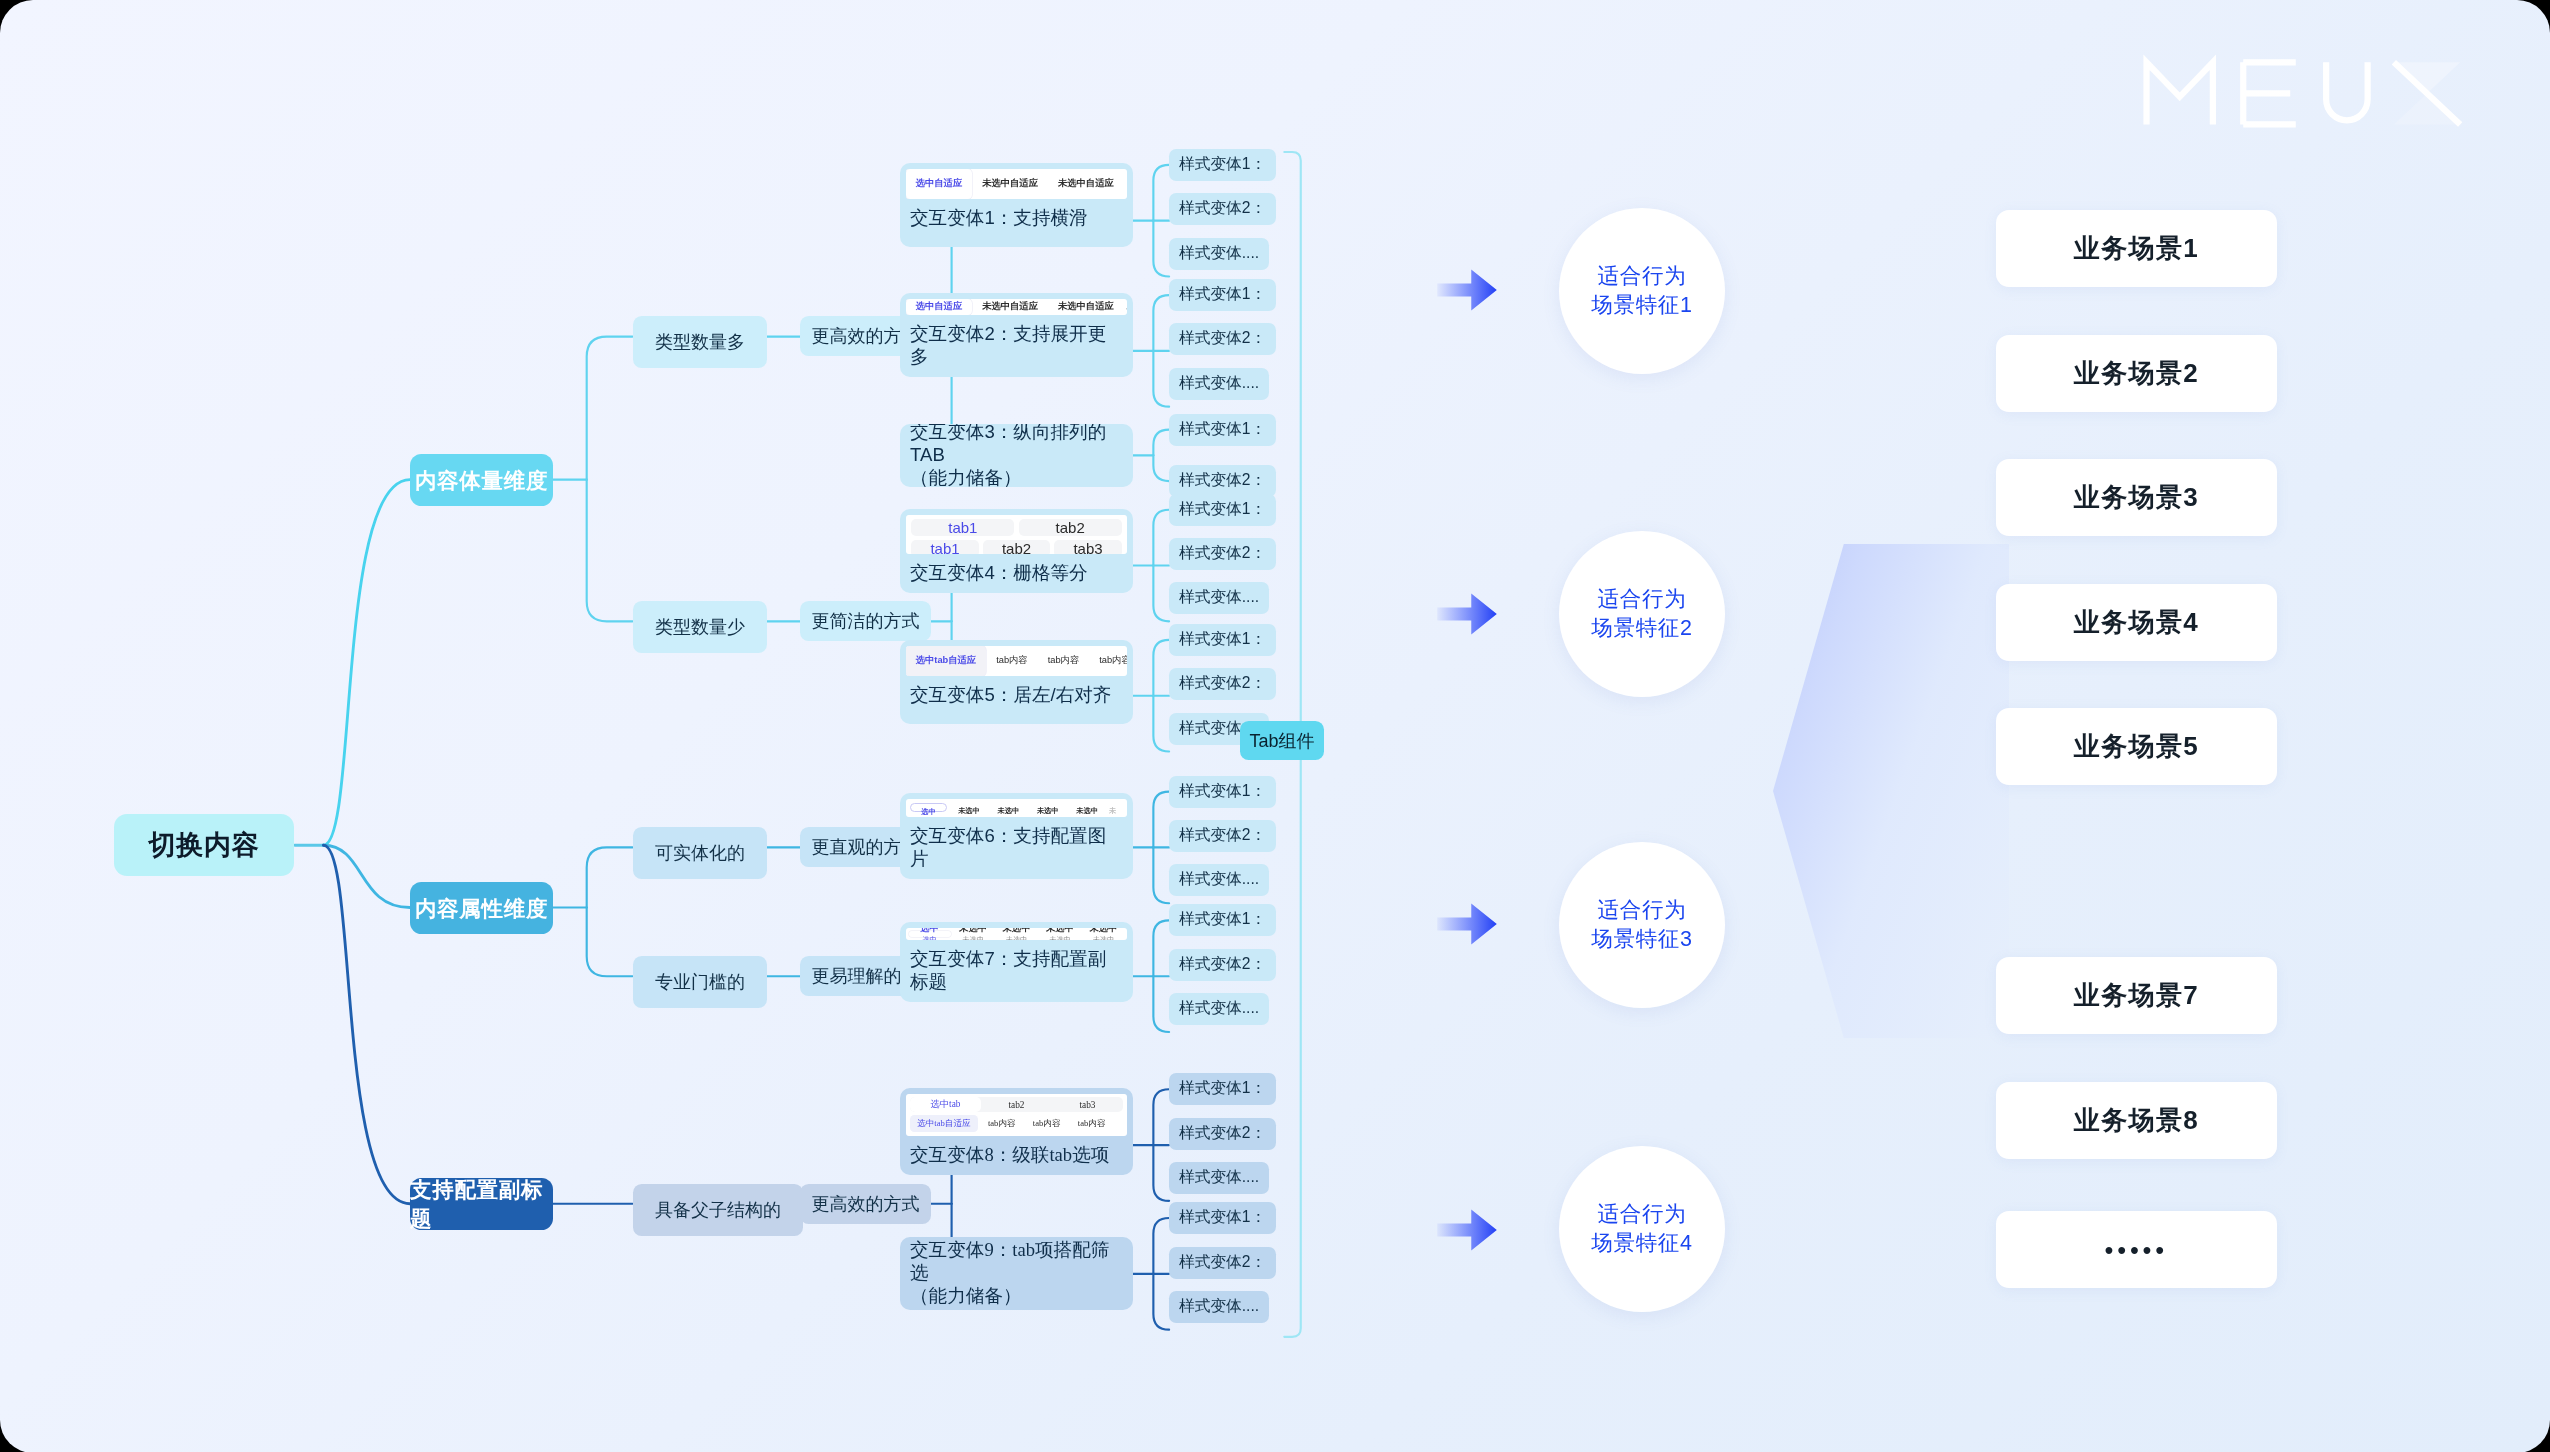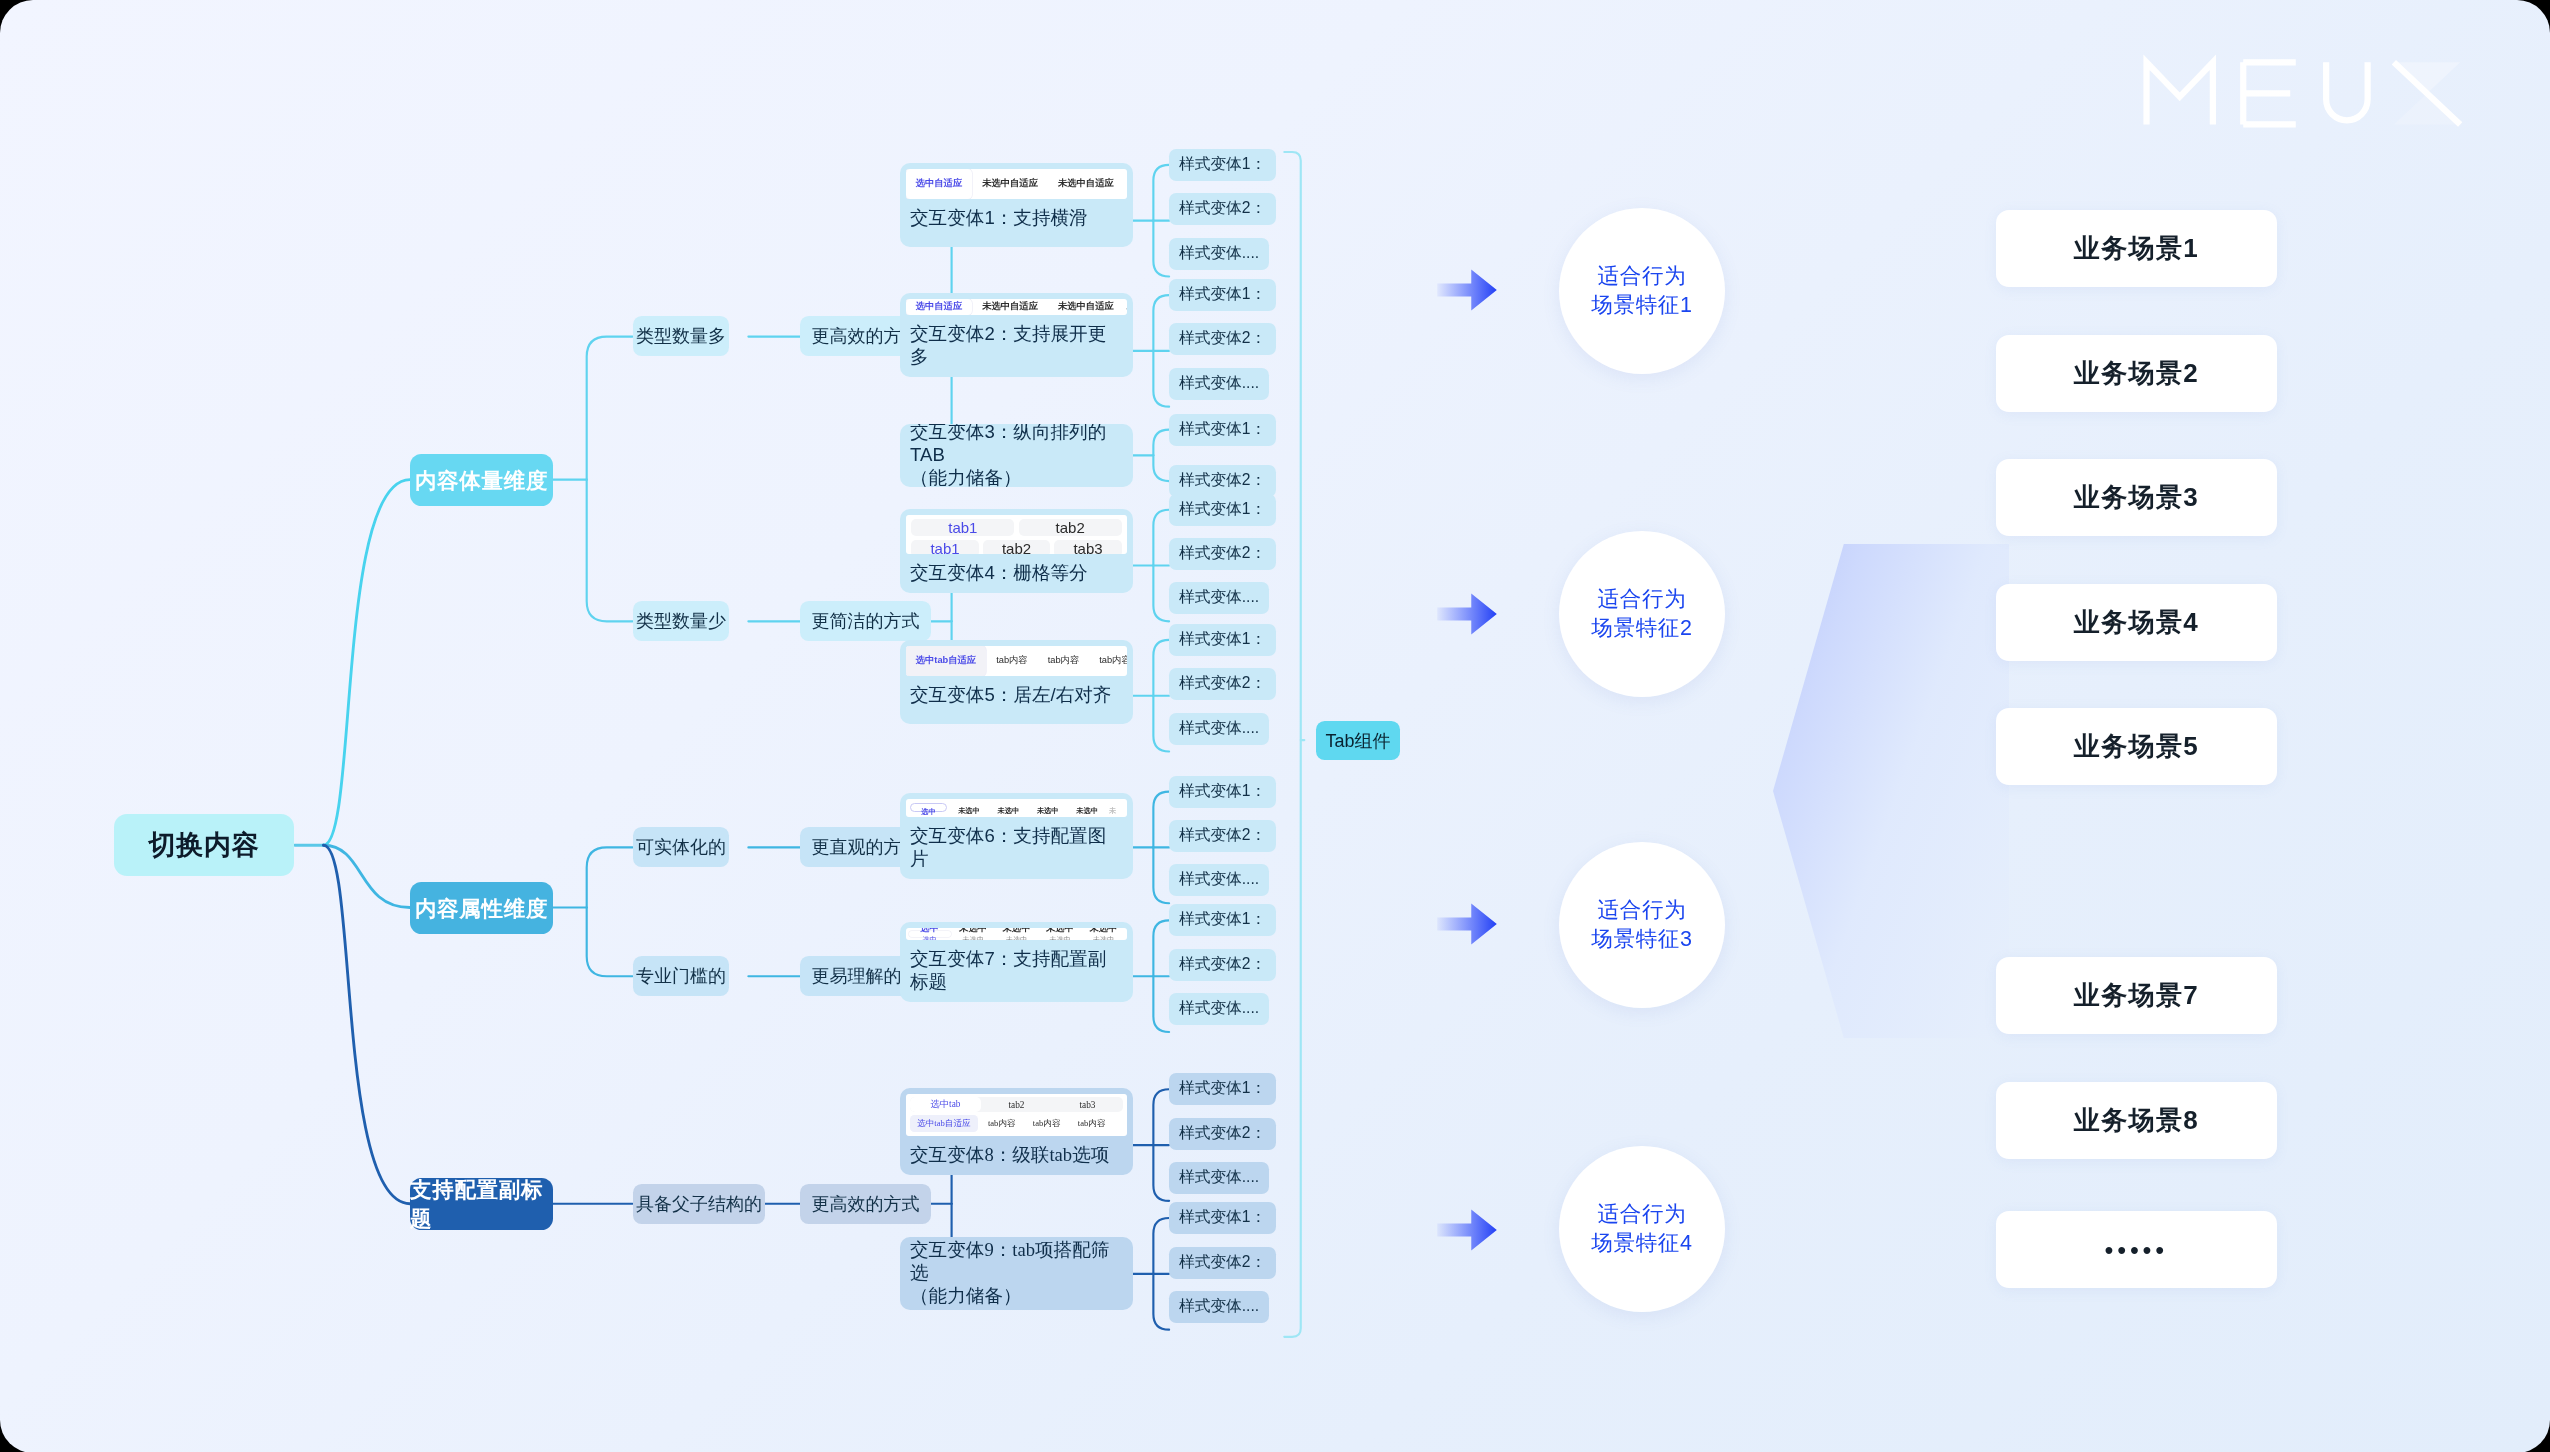--- a/index.html
+++ b/index.html
@@ -37,21 +37,21 @@
   .root span{font-size:27px;font-weight:bold;color:#0d1b2a;letter-spacing:0.7px;}
 
   
   .dim{border-radius:11.4px;justify-content:center;height:52px;}
   .dim span{font-size:21.5px;font-weight:bold;color:#fff;letter-spacing:0.7px;}
   .dim.d1{left:410px;top:454px;width:143px;background:#67d8f2;}
   .dim.d2{left:410px;top:882px;width:143px;background:#45b3e0;}
   .dim.d3{left:410px;top:1178px;width:143px;background:#1f5fae;}
 
   
-  .trait{border-radius:8.6px;height:40px;padding:0 3px;}
+  .trait{border-radius:8.6px;height:52px;padding:0 22px;}
   .trait span{font-size:18px;color:#123047;white-space:nowrap;}
   .trait.t-a{background:#cceefb;}
   .trait.t-b{background:#c6e4f7;}
   .trait.t-c{background:#c3d3ea;}
 
   
   .appr{border-radius:8.6px;height:40px;padding:0 11.4px;}
   .appr span{font-size:18px;color:#123047;white-space:nowrap;}
   .appr.t-a{background:#cceefb;}
   .appr.t-b{background:#c6e4f7;}
@@ -128,21 +128,21 @@
   .cascthumb .r2 .c.sel{background:#eef0fb;color:#4a4ae8;border-radius:4.3px;padding:2.9px 7.2px;}
 
   
   .svar{position:absolute;border-radius:7.2px;height:31.5px;display:flex;align-items:center;padding:0 10px;box-sizing:border-box;}
   .svar span{font-size:15.7px;color:#123047;white-space:nowrap;}
   .svar.s-a{background:#c9e9f8;}
   .svar.s-b{background:#bcd6ef;}
 
   
   .tabchip{
-    position:absolute;left:1316px;top:721px;width:84px;height:39px;border-radius:8.6px;
+    position:absolute;left:1240px;top:721px;width:84px;height:39px;border-radius:8.6px;
     background:#5fd8f0;display:flex;align-items:center;justify-content:center;
   }
   .tabchip span{font-size:18px;color:#09222f;font-weight:500;}
 
   
   .garrow{position:absolute;width:60px;height:44px;}
 
   
   .fcircle{
     position:absolute;width:166px;height:166px;border-radius:50%;background:#fff;

